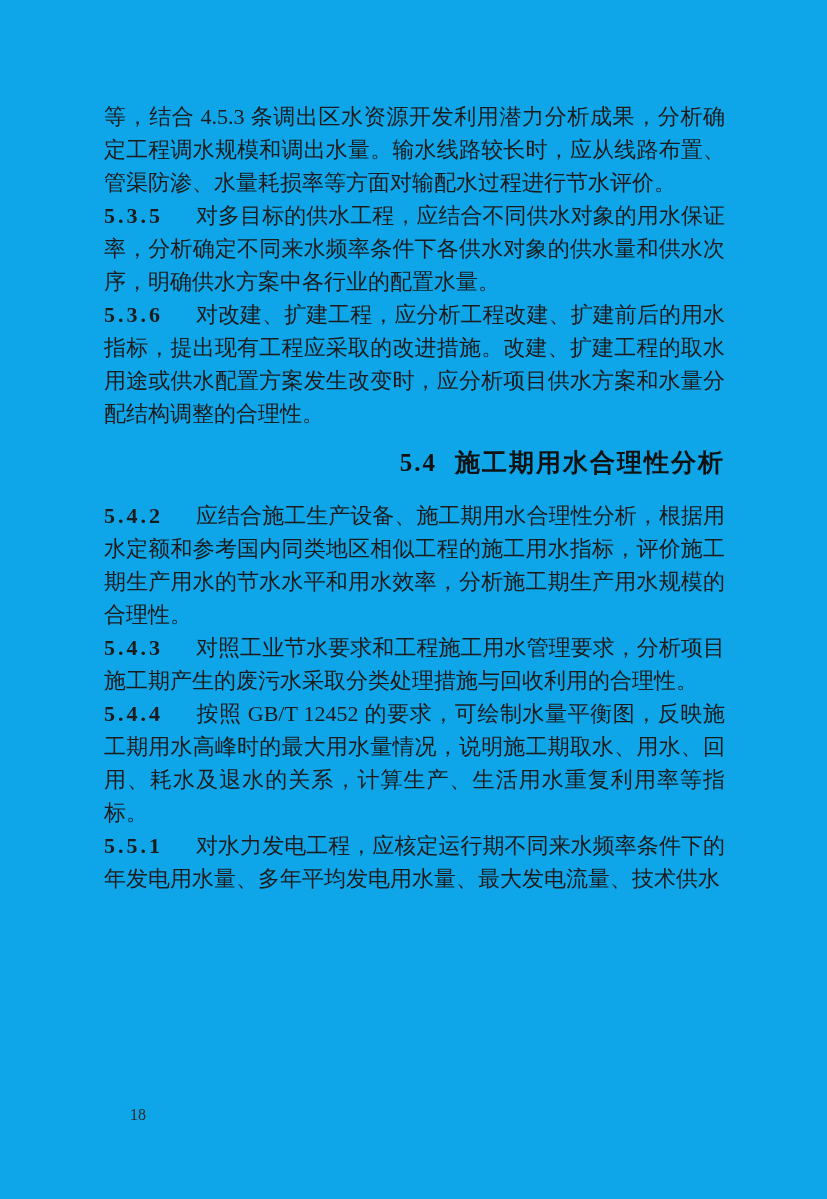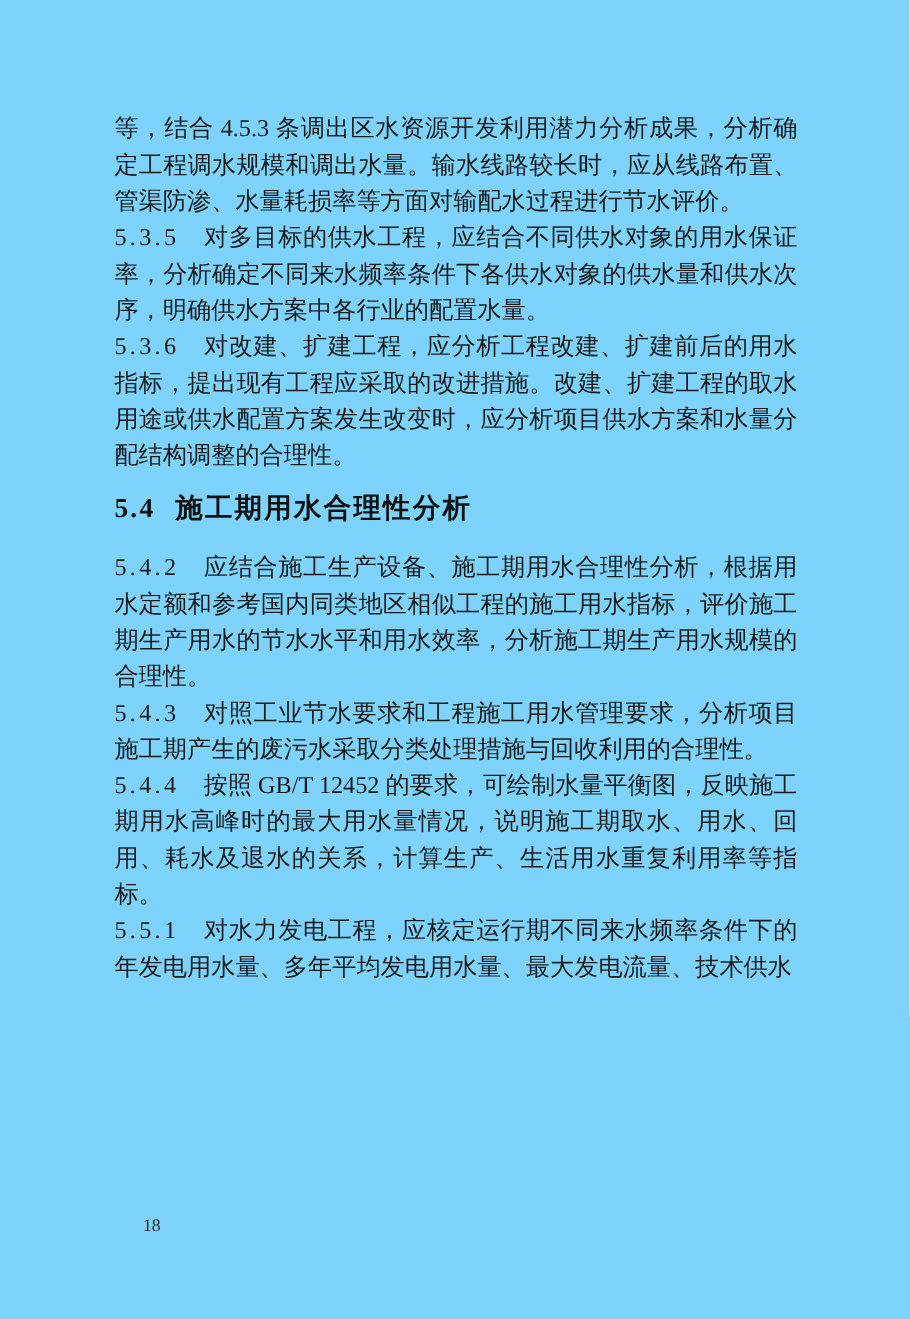--- a/index.html
+++ b/index.html
@@ -5,52 +5,52 @@
   html, body {
     margin: 0;
     padding: 0;
     background: #e8e8e8;
   }
   .page {
     position: relative;
     width: 827px;
     height: 1199px;
     margin: 0 auto;
-    background: #7dd3fc;
+    background: #0ea5e9;
     overflow: hidden;
     color: #1b1b1b;
     font-family: "Liberation Serif", "DejaVu Serif", serif;
   }
   .content {
     position: absolute;
     left: 104px;
     top: 100px;
     width: 621px;
   }
   p.para {
     margin: 0;
     font-size: 22px;
     line-height: 33px;
     text-align: justify;
     text-align-last: left;
     text-justify: inter-character;
     word-break: break-all;
   }
   p.para .cnum {
-    font-weight: normal;
+    font-weight: bold;
     letter-spacing: 3px;
-    margin-right: 22px;
+    margin-right: 33px;
     font-family: "Liberation Serif", "DejaVu Serif", serif;
   }
   h2.heading {
     margin: 14px 0 18px 0;
     font-size: 25px;
     line-height: 37px;
     font-weight: bold;
-    text-align: left;
+    text-align: right;
     letter-spacing: 2px;
     color: #111;
     font-family: "Liberation Sans", "DejaVu Sans", sans-serif;
   }
   h2.heading .hnum {
     margin-right: 18px;
     letter-spacing: 2px;
     font-family: "Liberation Serif", "DejaVu Serif", serif;
   }
   .page-number {

